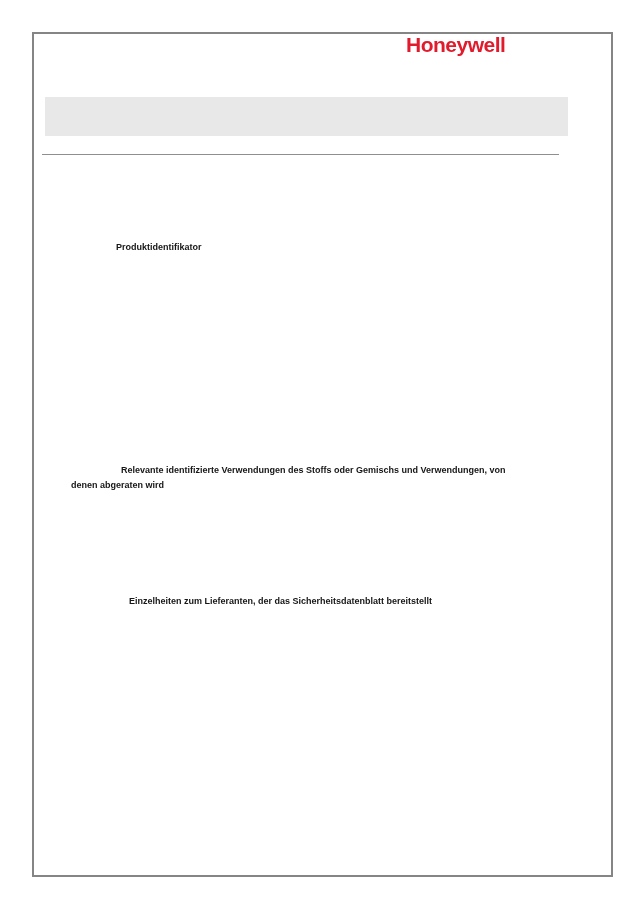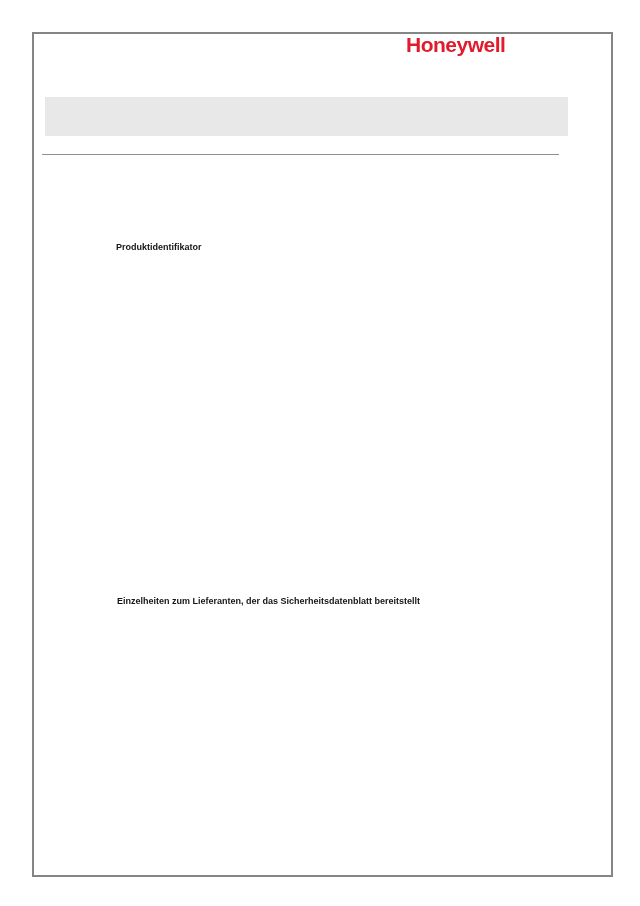--- a/index.html
+++ b/index.html
@@ -50,33 +50,37 @@
     font-size: 9px;
     font-weight: bold;
     line-height: 11px;
     white-space: nowrap;
     margin-left: 23px;
   }
   .sec1 { left: 59px; top: 208px; }
   .sec2 { left: 14px; top: 429px; line-height: 15px; white-space: normal; width: 540px; }
   .sec2-line1 { margin-left: 50px; white-space: nowrap; }
   .sec2-line2 { margin-left: 0; white-space: nowrap; }
-  .sec3 { left: 60px; top: 562px; }
+  .sec3 { left: 72px; top: 562px; }
 </style>
 </head>
 <body>
 
 <div class="canvas">
   <div class="page">
 
     <div class="logo" style="color: rgb(225, 27, 44);">Honeywell</div>
 
     <div class="header-bar" style="background: rgb(232, 232, 232);"></div>
 
     <div class="divider" style="background: rgb(143, 143, 143);"></div>
 
     <div class="sec sec1">Produktidentifikator</div>
 
+    <div class="sec sec2">
+      <div class="sec2-line1">Relevante identifizierte Verwendungen des Stoffs oder Gemischs und Verwendungen, von</div>
+      <div class="sec2-line2">denen abgeraten wird</div>
+    </div>
 
     <div class="sec sec3">Einzelheiten zum Lieferanten, der das Sicherheitsdatenblatt bereitstellt</div>
 
   </div>
 </div>
 
 </body></html>

